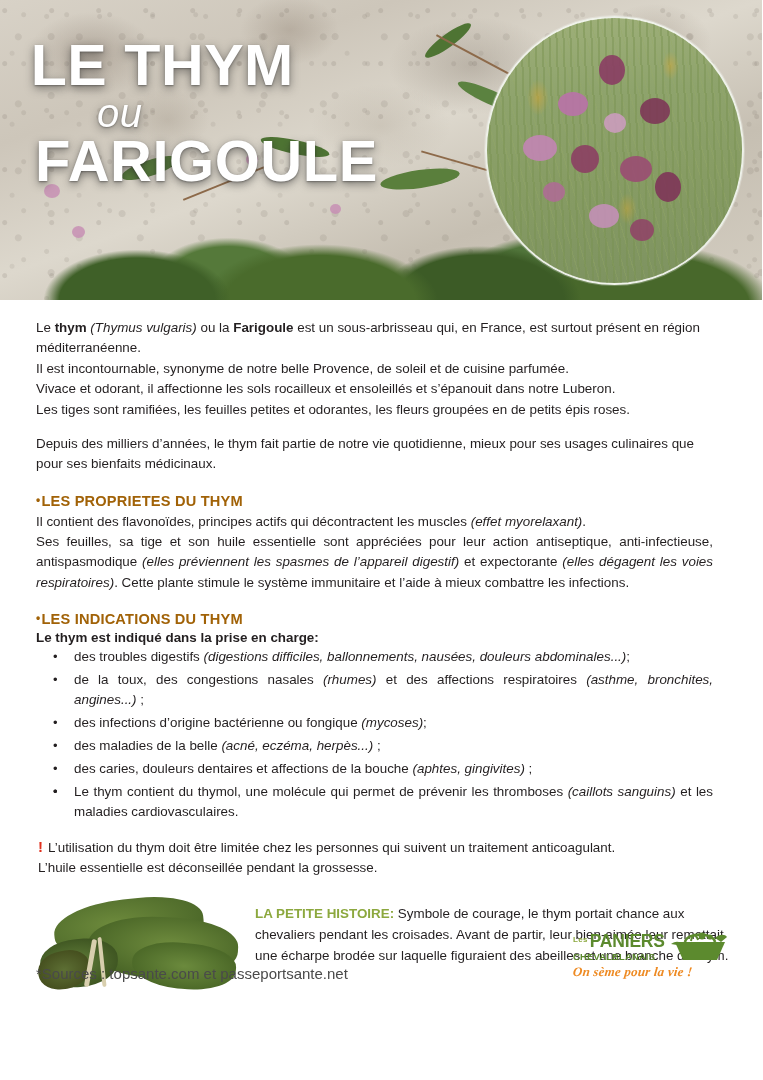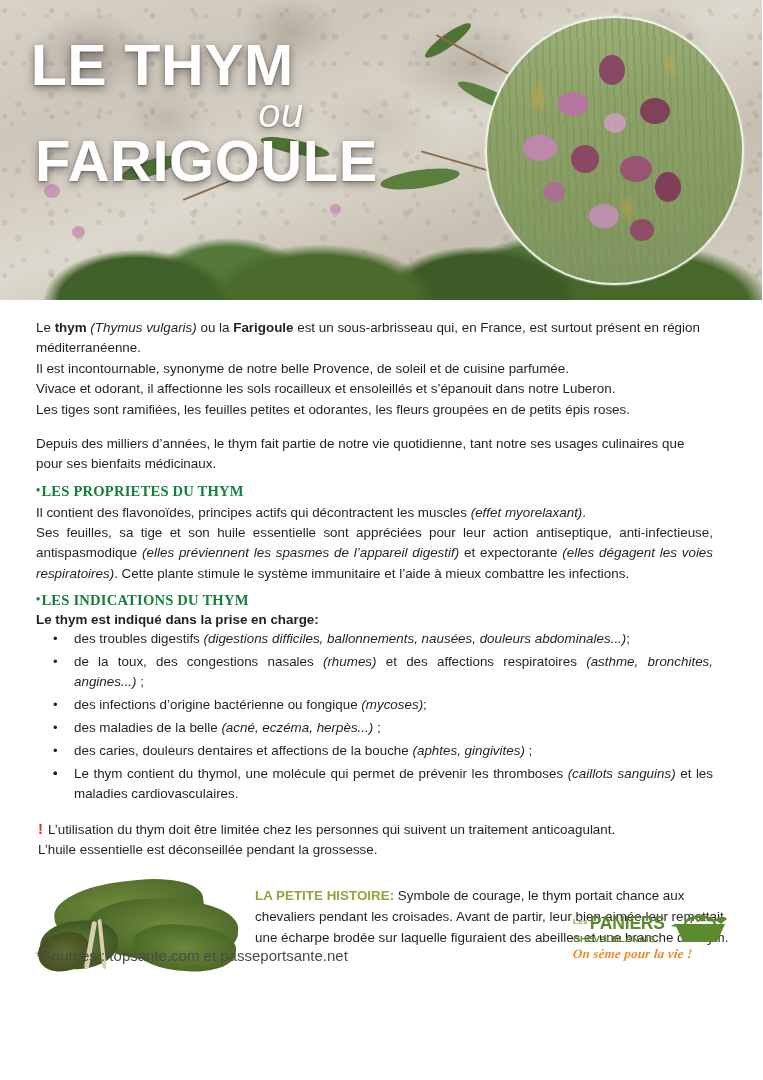--- a/index.html
+++ b/index.html
@@ -64,21 +64,21 @@
   }
   .title-line{
     color:#ffffff;
     font-weight:bold;
     letter-spacing:.5px;
     line-height:.92;
     text-shadow:0 3px 9px rgba(40,40,40,.55), 0 1px 2px rgba(40,40,40,.45);
     font-family:"Liberation Sans", sans-serif;
   }
   .t1{font-size:58px;transform:scaleX(1.02);}
-  .t2{font-size:40px;font-style:italic;font-weight:normal;text-transform:none;margin:4px 0 2px 62px;text-align:center;}
+  .t2{font-size:40px;font-style:italic;font-weight:normal;text-transform:none;margin:4px 0 2px 62px;}
   .t3{font-size:58px;}
 
   .oval-photo{
     position:absolute;right:18px;top:16px;
     width:255px;height:265px;
     border-radius:50%;
     border:2px solid rgba(255,255,255,.85);
     overflow:hidden;
     z-index:5;
     box-shadow:0 0 0 1px rgba(255,255,255,.25);
@@ -110,26 +110,26 @@
     margin:0;
     color:#231f20;
     font-family:"Liberation Sans", sans-serif;
   }
   .intro{margin-bottom:0;}
   .intro .line{display:block;}
   .spacer{height:14px;}
   .para{margin-bottom:0;}
 
   .sec-head{
-    color:#15803d;
+    color:#a16207;
     font-weight:bold;
     font-size:14.6px;
     letter-spacing:.2px;
-    margin:8px 0 3px 0;
-    font-family:Liberation Serif, serif;
+    margin:18px 0 3px 0;
+    font-family:Liberation Sans, sans-serif;
   }
   .sec-head .dot{font-size:12px;vertical-align:2px;margin-right:1px;}
 
   .justify{text-align:justify;}
 
   .lead-bold{font-weight:bold;font-size:13.4px;margin:2px 0 2px 0;display:block;}
 
   ul.indications{
     list-style:none;
     margin:0;padding:0;
@@ -276,21 +276,21 @@
 
     <p class="intro">
       <span><span>Le </span><b class="bd">thym</b><i class="it"> (Thymus vulgaris)</i><span> ou la </span><b class="bd">Farigoule</b><span> est un sous-arbrisseau qui, en France, est surtout présent en région méditerranéenne.</span></span><br>
       <span class="line">Il est incontournable, synonyme de notre belle Provence, de soleil et de cuisine parfumée.</span>
       <span class="line">Vivace et odorant, il affectionne les sols rocailleux et ensoleillés et s’épanouit dans notre Luberon.</span>
       <span class="line">Les tiges sont ramifiées, les feuilles petites et odorantes, les fleurs groupées en de petits épis roses.</span>
     </p>
 
     <div class="spacer"></div>
 
-    <p class="para">Depuis des milliers d’années, le thym fait partie de notre vie quotidienne, tant notre ses usages culinaires que pour ses bienfaits médicinaux.</p>
+    <p class="para">Depuis des milliers d’années, le thym fait partie de notre vie quotidienne, mieux pour ses usages culinaires que pour ses bienfaits médicinaux.</p>
 
     <div class="sec-head">
       <span class="dot">•</span><span>LES PROPRIETES DU THYM</span>
     </div>
     <p><span>Il contient des flavonoïdes, principes actifs qui décontractent les muscles </span><i class="it">(effet myorelaxant)</i><span>.</span></p>
     <p class="justify"><span>Ses feuilles, sa tige et son huile essentielle sont appréciées pour leur action antiseptique, anti-infectieuse, antispasmodique </span><i class="it">(elles préviennent les spasmes de l’appareil digestif)</i><span> et expectorante </span><i class="it">(elles dégagent les voies respiratoires)</i><span>. Cette plante stimule le système immunitaire et l’aide à mieux combattre les infections.</span></p>
 
     <div class="sec-head">
       <span class="dot">•</span><span>LES INDICATIONS DU THYM</span>
     </div>

